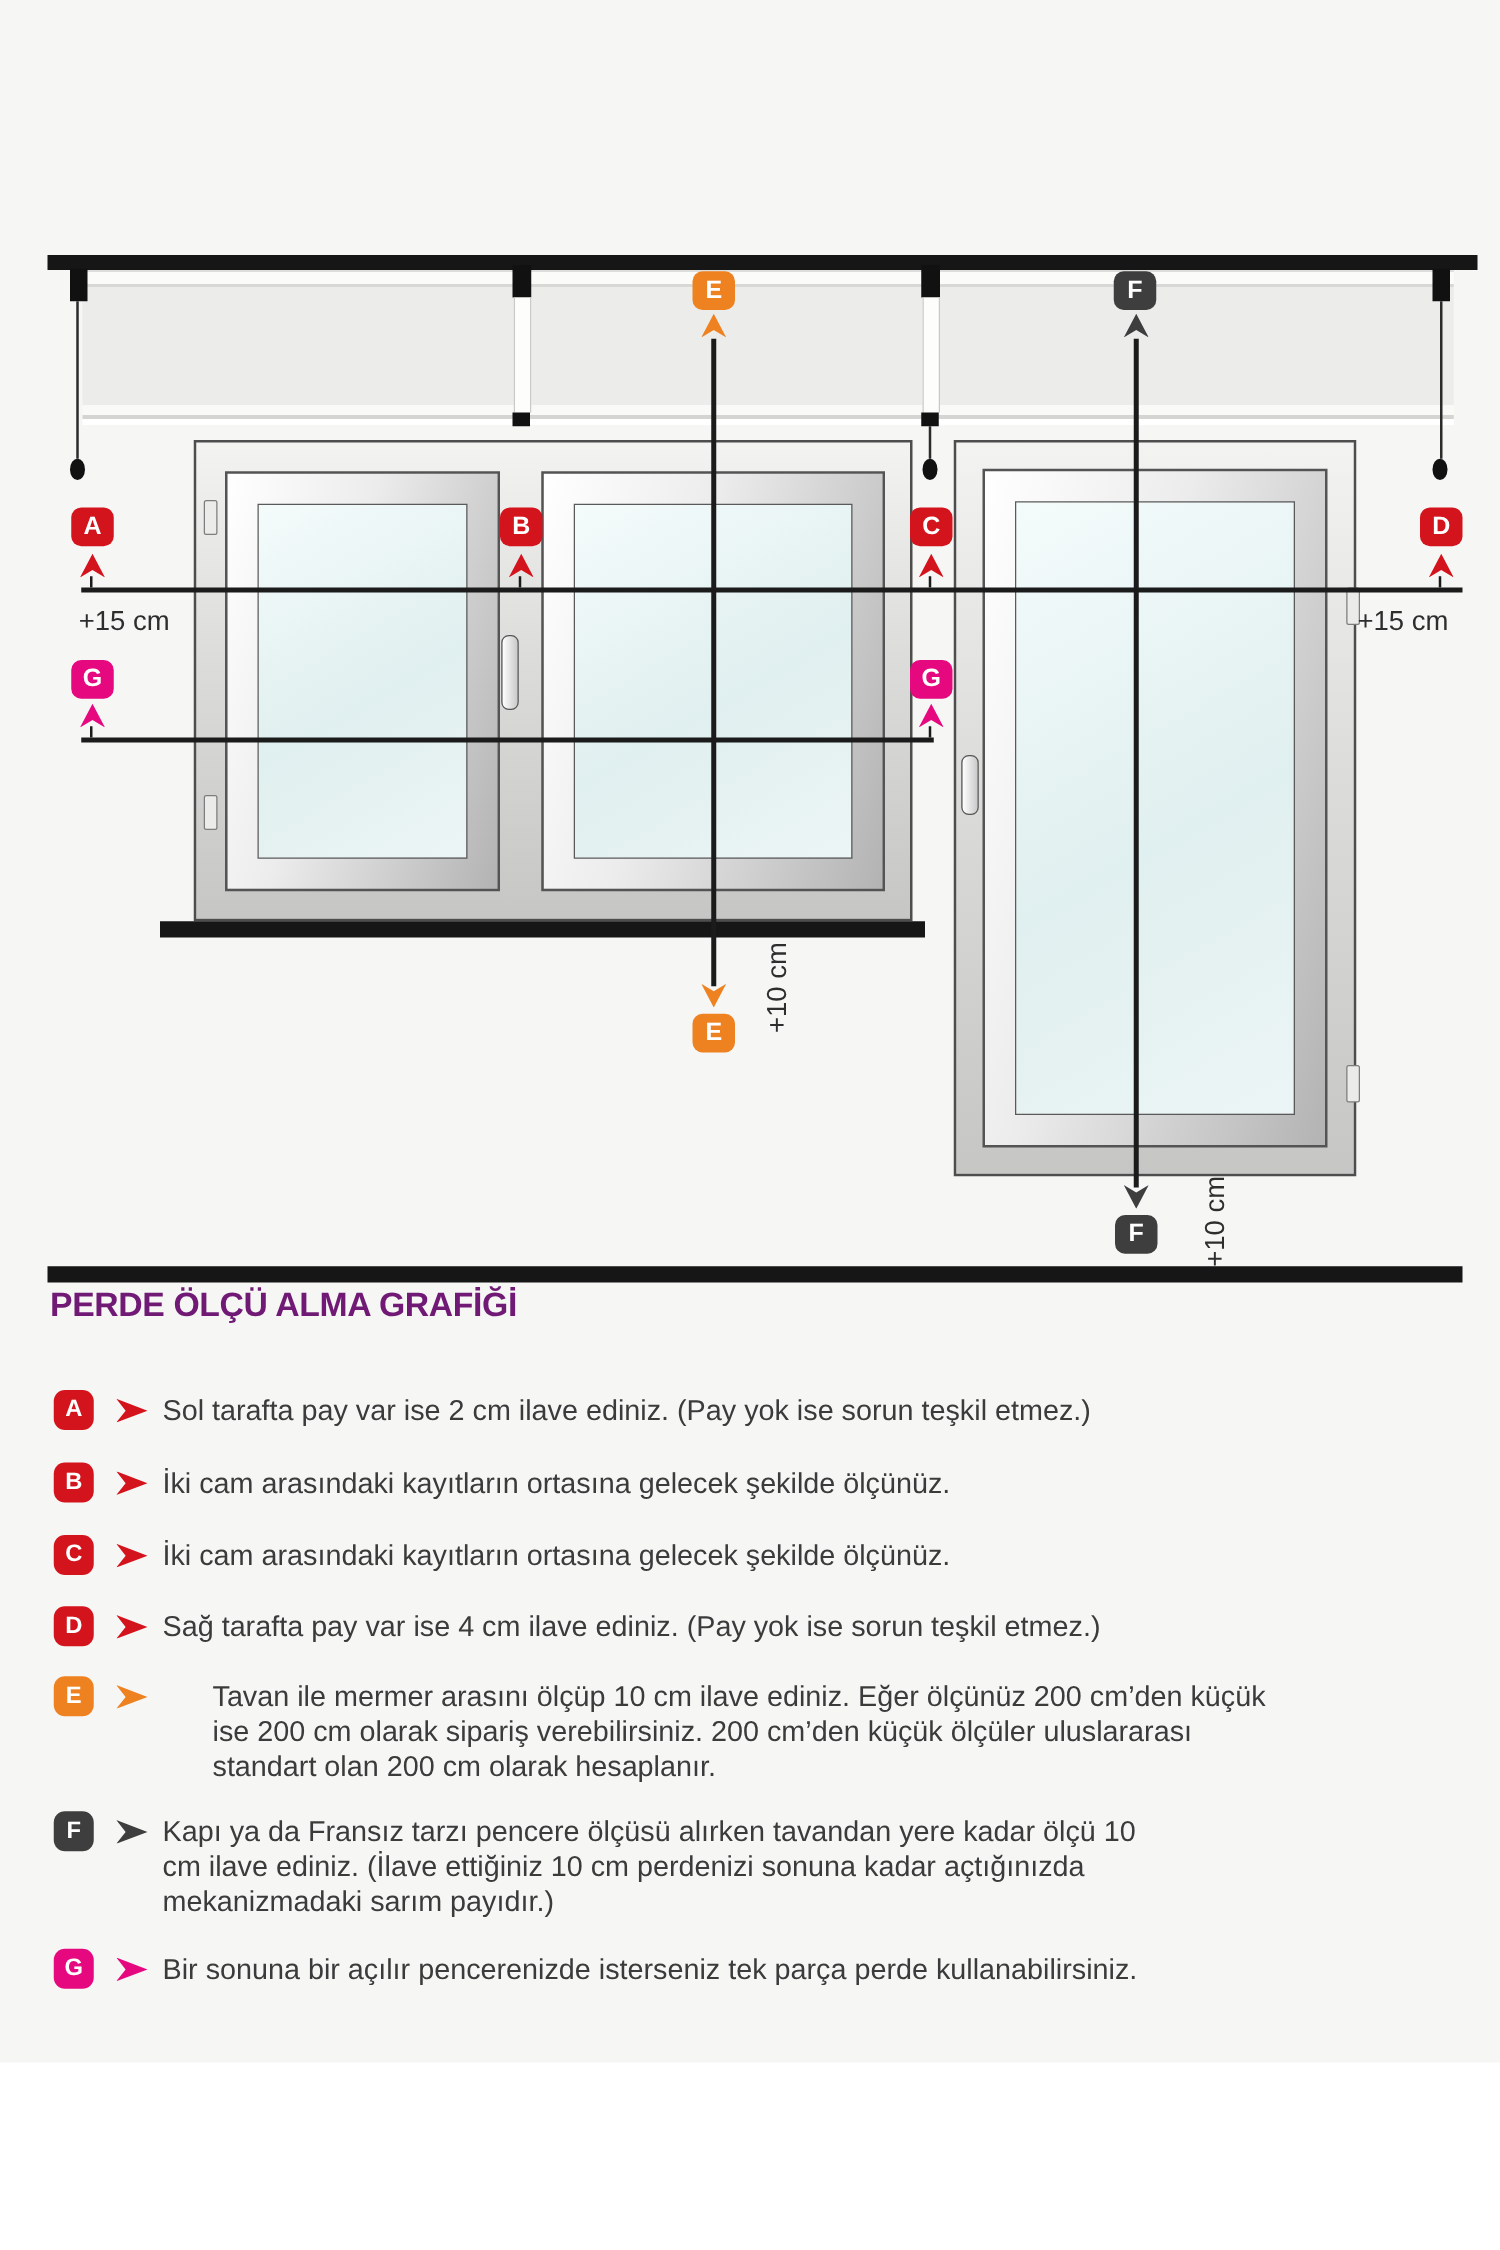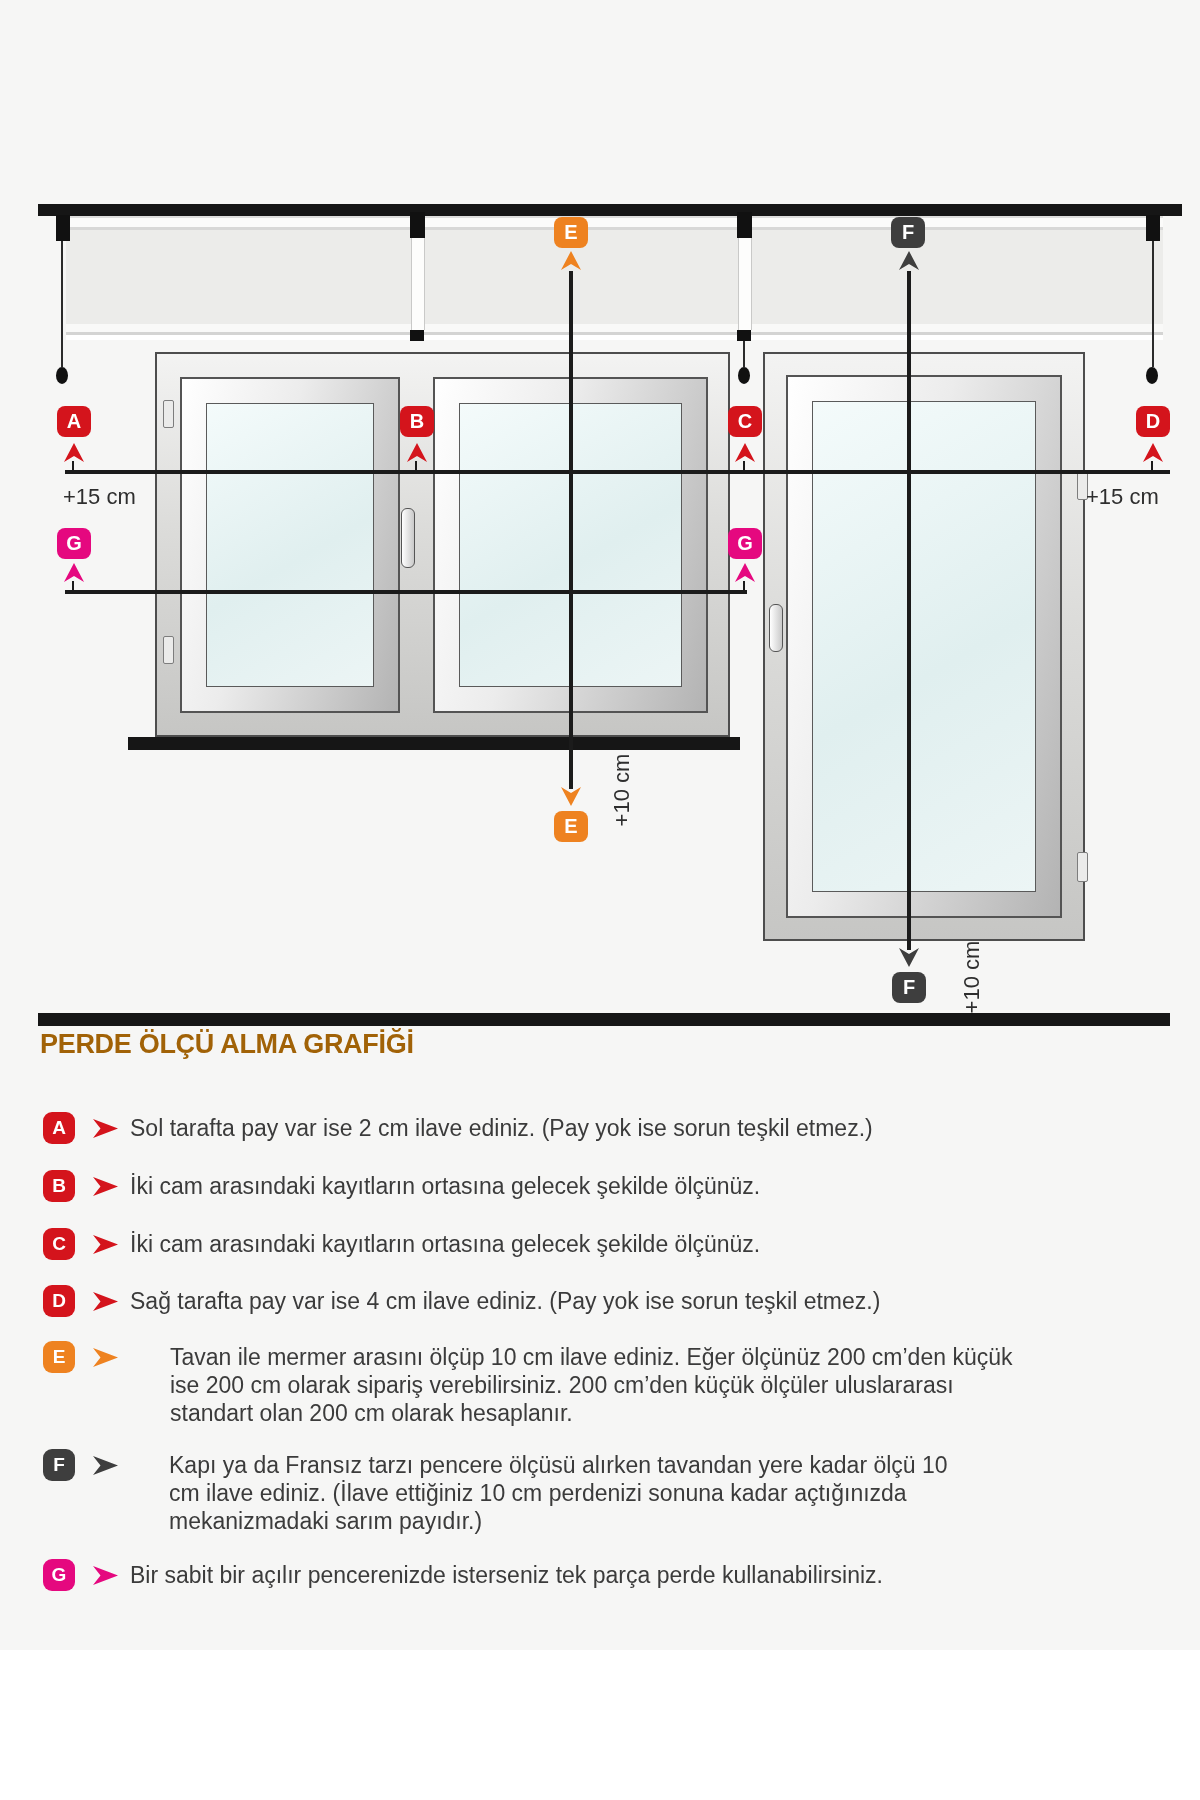--- a/index.html
+++ b/index.html
@@ -30,21 +30,21 @@
   .chev{position:absolute;width:20px;height:19px;clip-path:polygon(50% 0%,100% 100%,50% 68%,0% 100%);}
   .chev.down{transform:rotate(180deg);}
   .stem{position:absolute;width:2px;height:9px;background:#1b1b1b;}
   .badge{position:absolute;width:34px;height:31px;border-radius:8px;color:#fff;
     font-weight:bold;font-size:20px;display:flex;align-items:center;justify-content:center;}
   .c-red{background:#d4141c;}  .c-orange{background:#ee8220;}
   .c-dark{background:#3e3e3e;} .c-magenta{background:#e5087f;}
   .meas-text{position:absolute;font-size:22px;color:#2e2e2e;white-space:nowrap;}
   .rot{transform:rotate(-90deg);transform-origin:center center;text-align:center;}
   
-  .legend-title{position:absolute;left:40px;font-size:27px;font-weight:800;color:#a16207;letter-spacing:-0.3px;}
+  .legend-title{position:absolute;left:40px;font-size:27px;font-weight:800;color:#701a75;letter-spacing:-0.3px;}
   .legend-sub{position:absolute;left:40px;font-size:24px;color:#3a3a3a;}
   .lrow{position:absolute;left:0;width:1160px;}
   .lbadge{position:absolute;left:43px;width:32px;height:32px;border-radius:9px;color:#fff;
     font-weight:bold;font-size:19px;display:flex;align-items:center;justify-content:center;}
   .larrow{position:absolute;left:93px;top:7px;width:25px;height:19px;
     clip-path:polygon(0% 0%,100% 50%,0% 100%,30% 50%);}
   .ltext{position:absolute;left:130px;top:2px;font-size:23px;line-height:28px;color:#3b3b3b;}
 </style>
 </head>
 <body>
@@ -190,22 +190,22 @@
         <span>E</span>
       </div>
     <div class="larrow c-orange"></div>
     <div class="ltext" style="width:870px;margin-left:40px;">Tavan ile mermer arasını ölçüp 10 cm ilave ediniz. Eğer ölçünüz 200 cm’den küçük ise 200 cm olarak sipariş verebilirsiniz. 200 cm’den küçük ölçüler uluslararası standart olan 200 cm olarak hesaplanır.</div>
   </div>
   <div class="lrow" style="top:1449px;">
     <div class="lbadge c-dark">
         <span>F</span>
       </div>
     <div class="larrow c-dark"></div>
-    <div class="ltext" style="width:800px;margin-left:39px;">Kapı ya da Fransız tarzı pencere ölçüsü alırken tavandan yere kadar ölçü 10 cm ilave ediniz. (İlave ettiğiniz 10 cm perdenizi sonuna kadar açtığınızda mekanizmadaki sarım payıdır.)</div>
+    <div class="ltext" style="width:800px;">Kapı ya da Fransız tarzı pencere ölçüsü alırken tavandan yere kadar ölçü 10 cm ilave ediniz. (İlave ettiğiniz 10 cm perdenizi sonuna kadar açtığınızda mekanizmadaki sarım payıdır.)</div>
   </div>
   <div class="lrow" style="top:1559px;">
     <div class="lbadge c-magenta">
         <span>G</span>
       </div>
     <div class="larrow c-magenta"></div>
-    <div class="ltext">Bir sabit bir açılır pencerenizde isterseniz tek parça perde kullanabilirsiniz.</div>
+    <div class="ltext">Bir sonuna bir açılır pencerenizde isterseniz tek parça perde kullanabilirsiniz.</div>
   </div>
 </div>
 
 </body></html>

